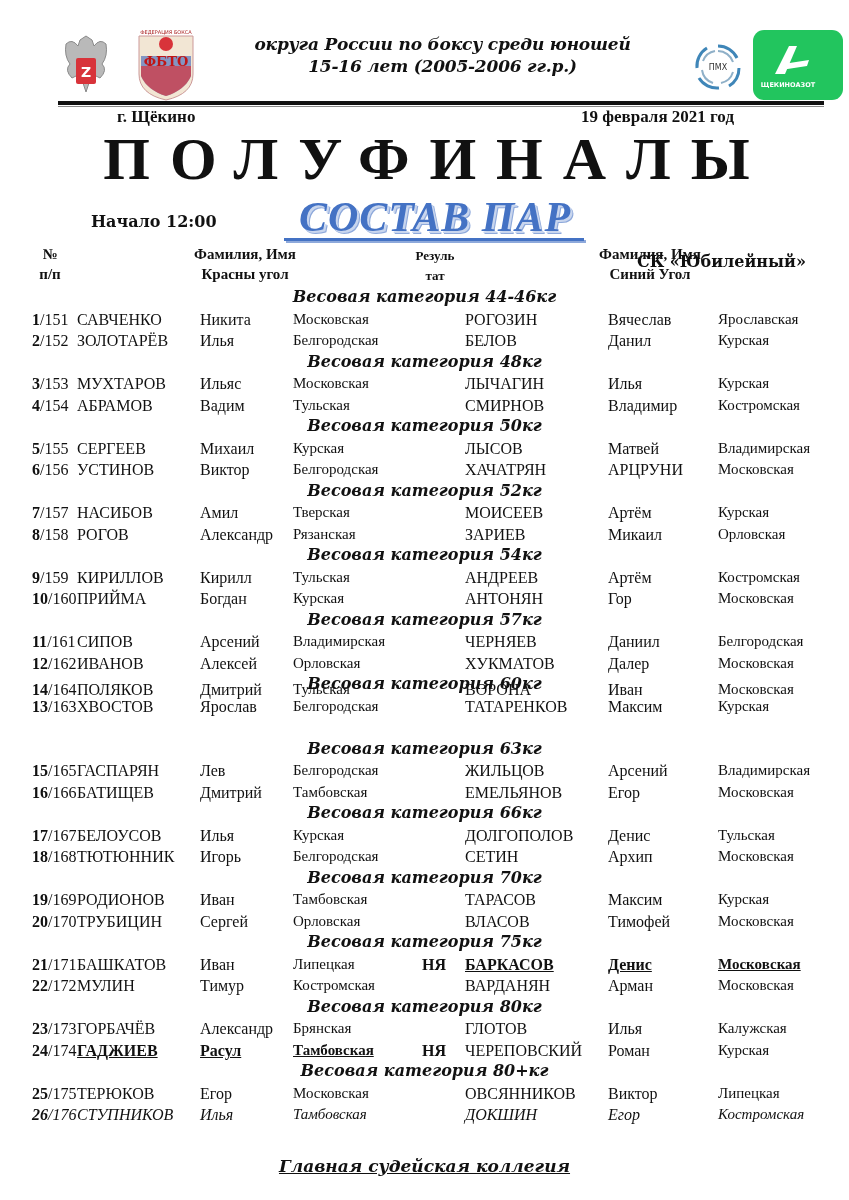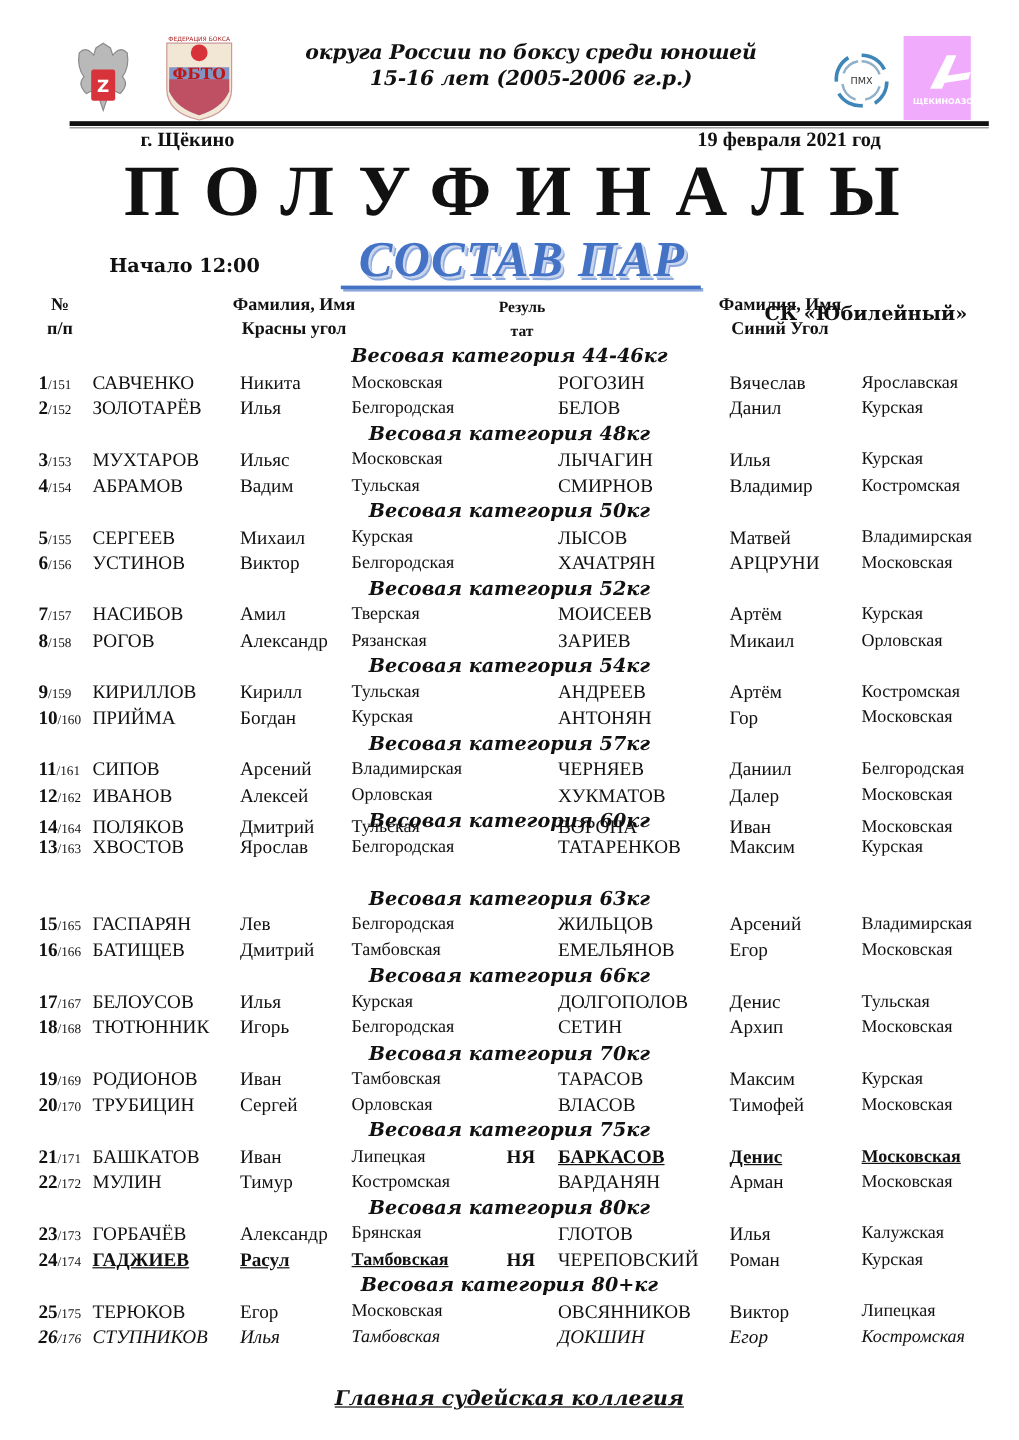--- a/index.html
+++ b/index.html
@@ -23,21 +23,21 @@
     font-size:42px; line-height:48px; color:#4472c4;
     text-shadow: 2px 2px 0 #c9d6ee, 3px 3px 0 #8ea9db; letter-spacing:1px; }
   .pairs-ul { left:284px; top:238px; width:300px; height:3px; background:#4472c4; box-shadow:2px 2px 0 #8ea9db; }
   .colh { font-weight:bold; font-size:15px; line-height:20px; text-align:center; position:absolute; }
   .cat { position:absolute; left:0; width:849px; text-align:center;
     font-family:"DejaVu Serif", serif; font-style:italic; font-weight:bold; font-size:16px; line-height:20px; }
   .row { position:absolute; left:0; width:849px; height:21px; font-size:16px; line-height:21px; white-space:nowrap; }
   .row span { position:absolute; }
   .c-no { left:32px; }
   .c-no b { font-weight:bold; }
-  .c-no small { font-size:11px; }
+  .c-no small { font-size:16px; }
   .c-rs { left:77px; }
   .c-rn { left:200px; }
   .c-rr { left:293px; font-size:15px; }
   .c-res { left:422px; font-weight:bold; }
   .c-bs { left:465px; }
   .c-bn { left:608px; }
   .c-br { left:718px; font-size:15px; }
   .u { text-decoration:underline; font-weight:bold; }
   .footer { left:0; top:1156px; width:849px; text-align:center;
     font-family:"DejaVu Serif", serif; font-style:italic; font-weight:bold; font-size:17px; text-decoration:underline; }
@@ -73,21 +73,21 @@
     </g>
     <g fill="none" stroke="#8fb0c8" stroke-width="2">
       <path d="M25 9 A16 16 0 0 1 40 20"></path>
       <path d="M40 30 A16 16 0 0 1 28 41"></path>
       <path d="M20 41 A16 16 0 0 1 9 28"></path>
       <path d="M10 19 A16 16 0 0 1 22 9"></path>
     </g>
     <text x="25" y="28" text-anchor="middle" font-size="8" fill="#333" font-family="DejaVu Sans, sans-serif">ПМХ</text>
   </svg>
 </div>
-<div class="logo" style="left:753px;top:30px;width:56px;height:70px;background:#f0abfc;">
+<div class="logo" style="left:753px;top:30px;width:90px;height:70px;background:#22c55e;border-radius:11px;">
   <svg width="70" height="70" viewBox="0 0 70 70">
     <path d="M22 44 L36 16 L44 16 L32 44Z" fill="#fff"></path>
     <path d="M30 34 L56 30 L54 36 L28 40Z" fill="#fff"></path>
     <text x="35" y="57" text-anchor="middle" font-size="6.5" fill="#fff" font-family="DejaVu Sans, sans-serif" font-weight="bold">ЩЕКИНОАЗОТ</text>
   </svg>
 </div>
 
 <div class="abs hdr-title">
   <div>округа России по боксу среди юношей</div>
   <div>15-16 лет (2005-2006 гг.р.)</div>

